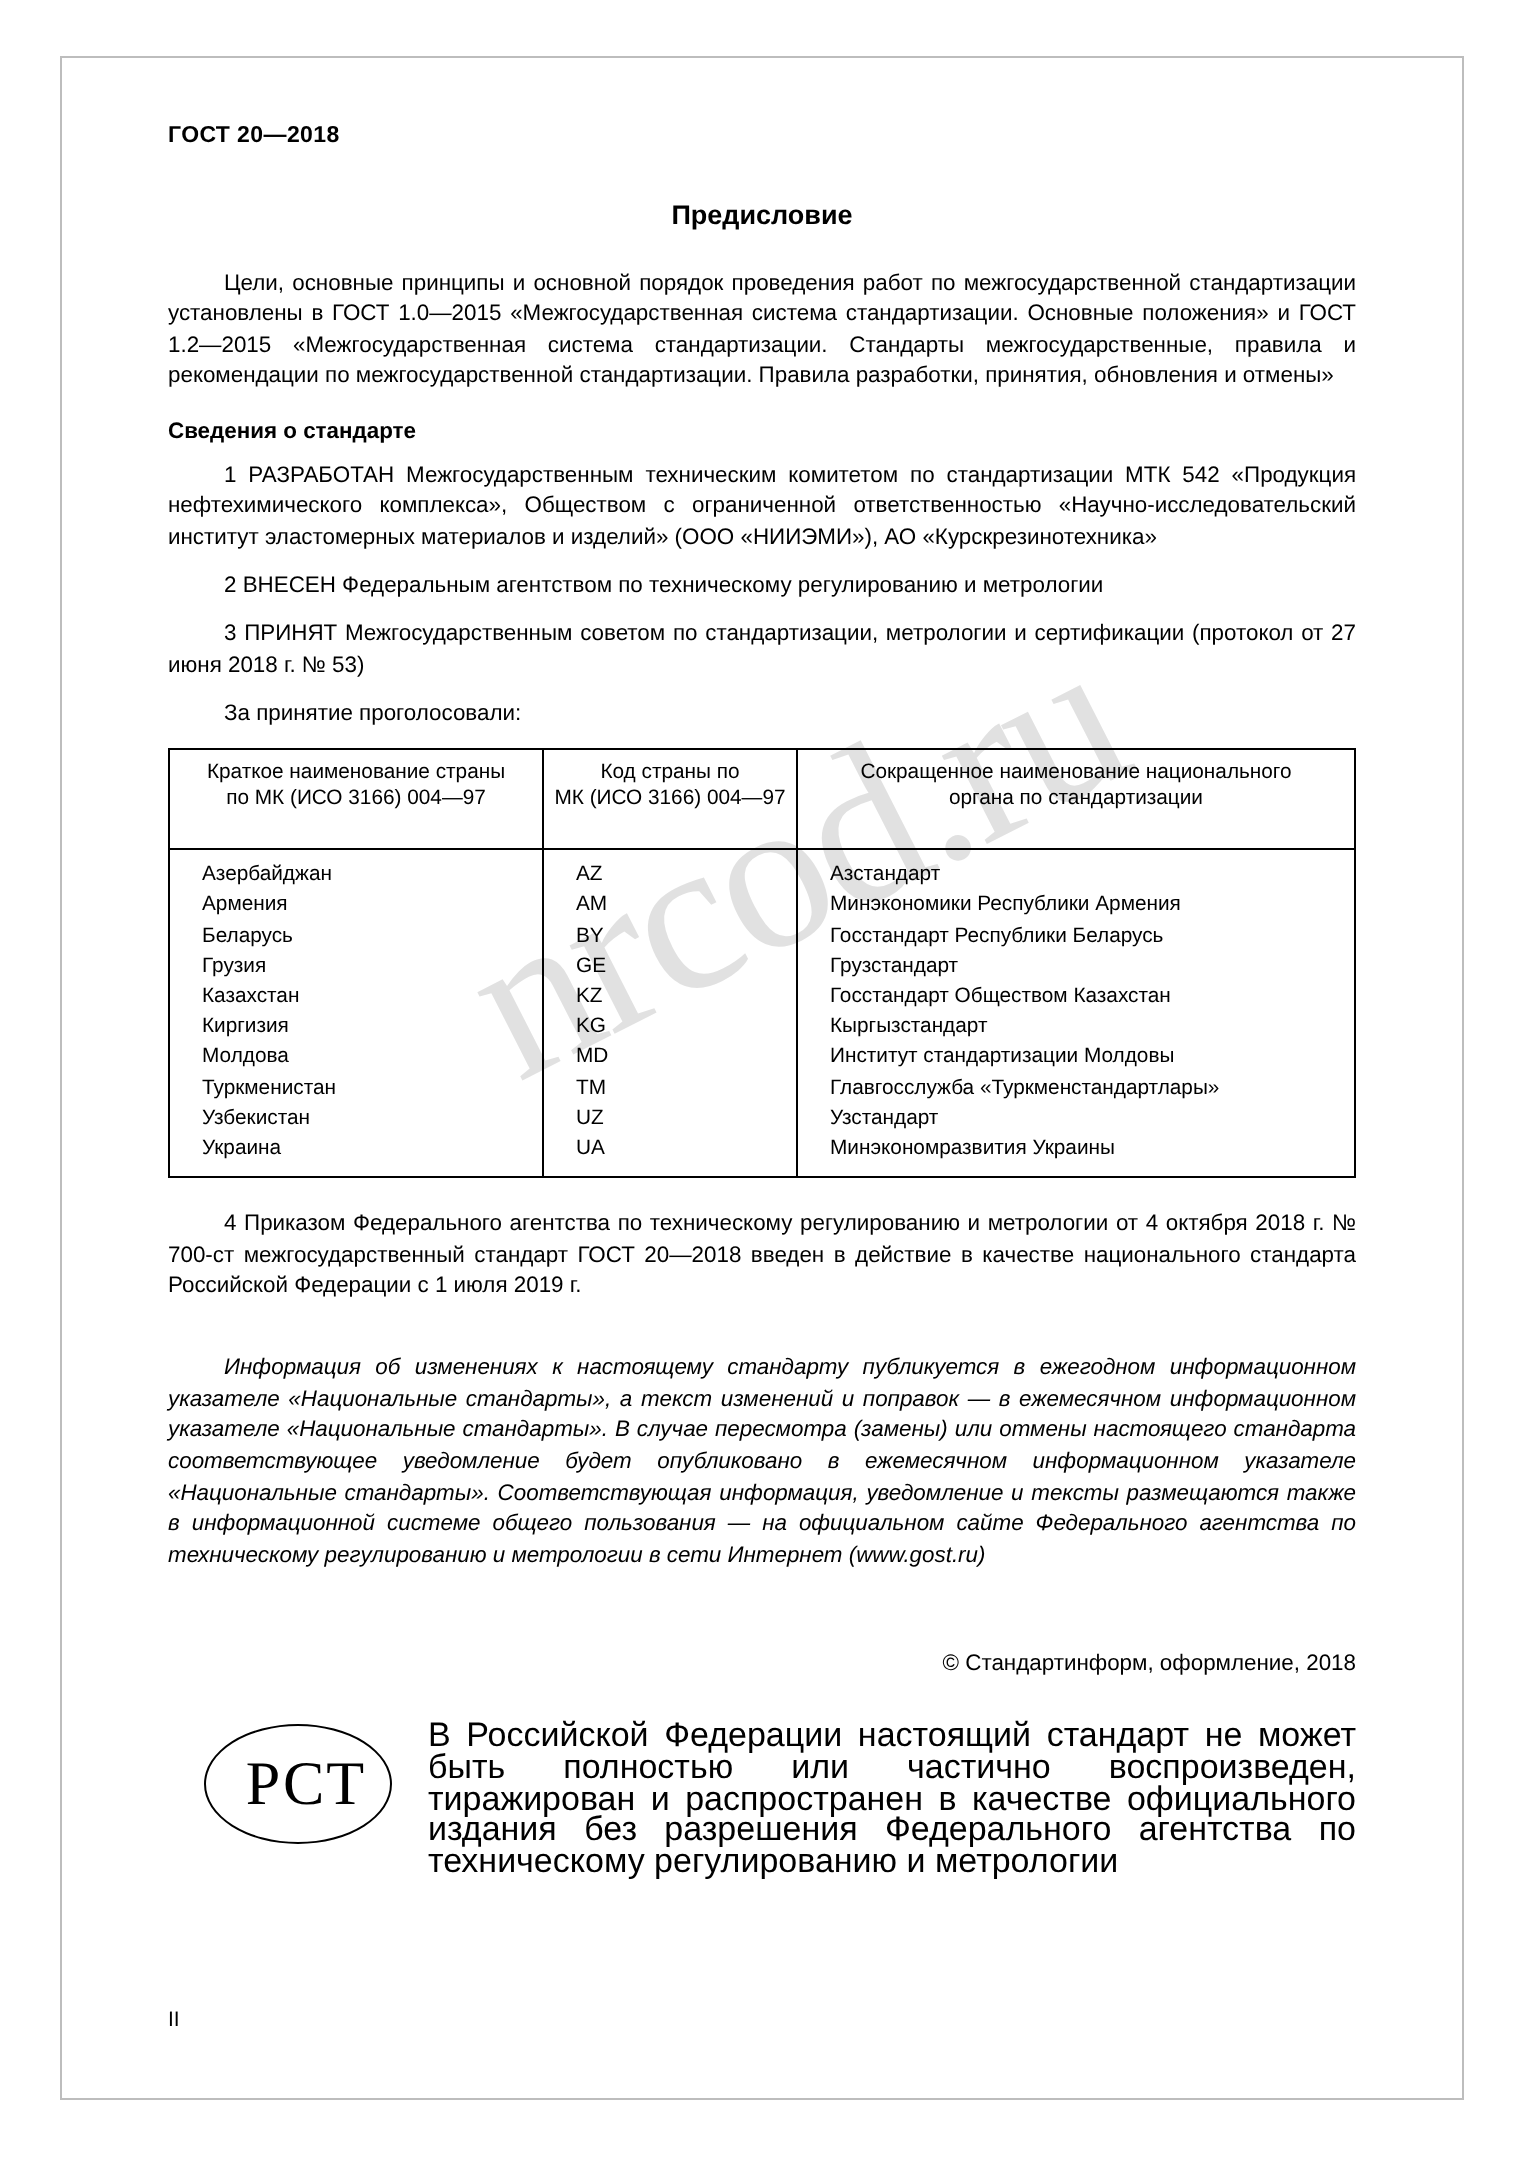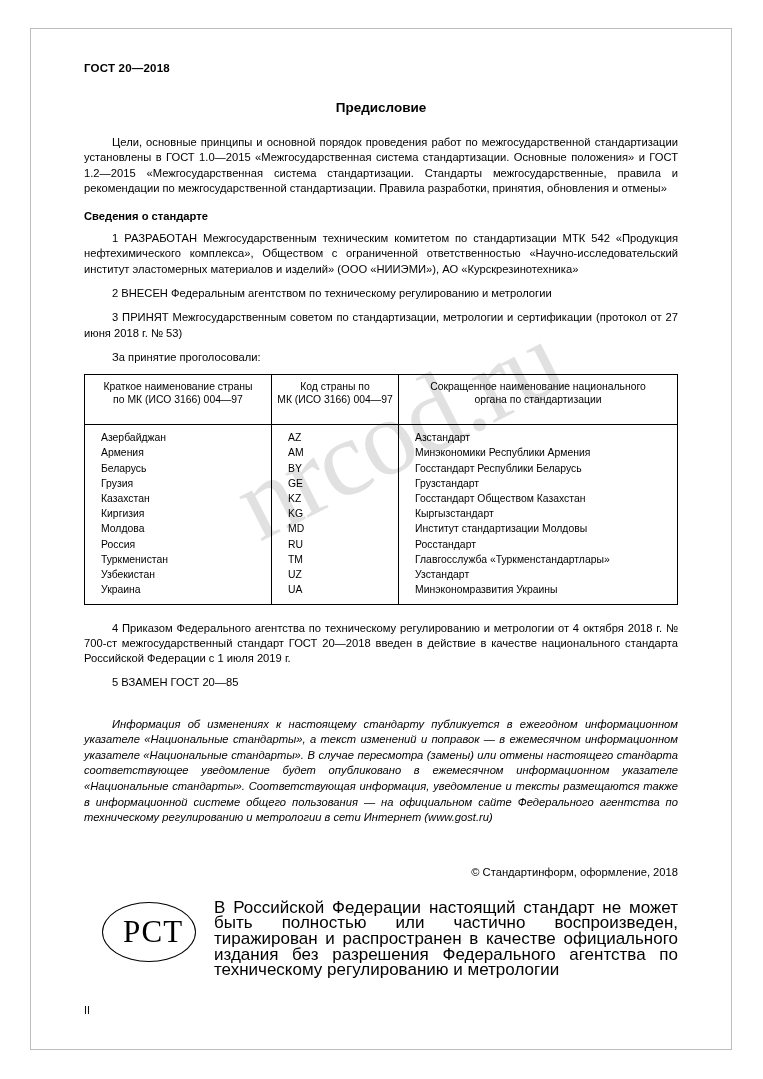--- a/index.html
+++ b/index.html
@@ -243,44 +243,38 @@
           <td class="c-name">Киргизия</td>
           <td class="c-code">KG</td>
           <td class="c-body">Кыргызстандарт</td>
         </tr>
         <tr>
           <td class="c-name">Молдова</td>
           <td class="c-code">MD</td>
           <td class="c-body">Институт стандартизации Молдовы</td>
         </tr>
         <tr>
-          <td class="c-name">Россия</td>
-          <td class="c-code">RU</td>
-          <td class="c-body">Росстандарт</td>
-        </tr>
-        <tr>
           <td class="c-name">Туркменистан</td>
           <td class="c-code">TM</td>
           <td class="c-body">Главгосслужба «Туркменстандартлары»</td>
         </tr>
         <tr>
           <td class="c-name">Узбекистан</td>
           <td class="c-code">UZ</td>
           <td class="c-body">Узстандарт</td>
         </tr>
         <tr class="last">
           <td class="c-name">Украина</td>
           <td class="c-code">UA</td>
           <td class="c-body">Минэкономразвития Украины</td>
         </tr>
       </tbody>
     </table>
 
     <p class="body">4  Приказом Федерального агентства по техническому регулированию и метрологии от 4 октября 2018 г. № 700-ст межгосударственный стандарт ГОСТ 20—2018 введен в действие в качестве национального стандарта Российской Федерации с 1 июля 2019 г.</p>
-    <p class="body">5  ВЗАМЕН ГОСТ 20—85</p>
 
     <div class="note-block">Информация об изменениях к настоящему стандарту публикуется в ежегодном информационном указателе «Национальные стандарты», а текст изменений и поправок — в ежемесячном информационном указателе «Национальные стандарты». В случае пересмотра (замены) или отмены настоящего стандарта соответствующее уведомление будет опубликовано в ежемесячном информационном указателе «Национальные стандарты». Соответствующая информация, уведомление и тексты размещаются также в информационной системе общего пользования — на официальном сайте Федерального агентства по техническому регулированию и метрологии в сети Интернет (www.gost.ru)</div>
 
     <div class="copyright">© Стандартинформ, оформление, 2018</div>
 
     <div class="footer-wrap">
       <div class="emblem">
         <div class="ell"></div>
         <div class="letters">РСТ</div>
       </div>

